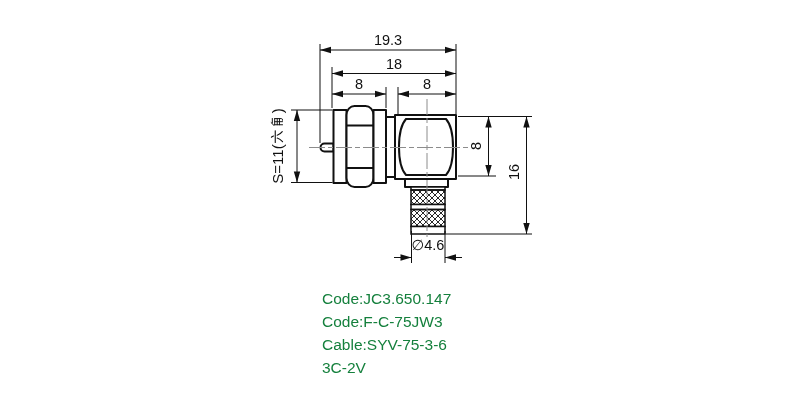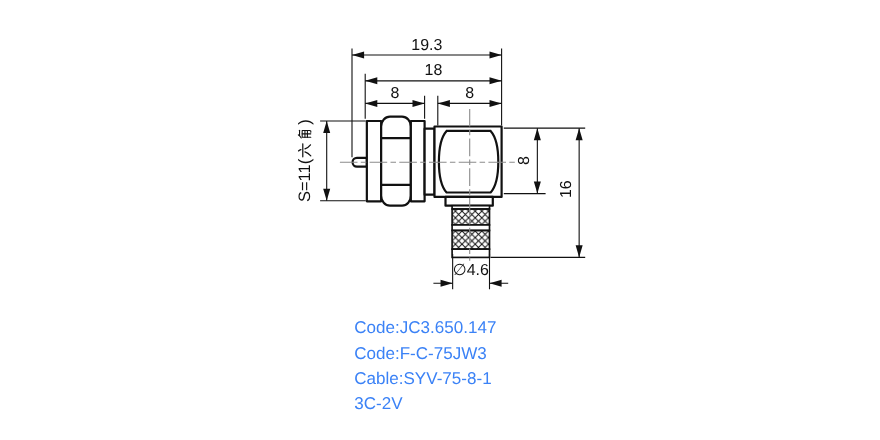--- a/index.html
+++ b/index.html
@@ -10,21 +10,21 @@
   .edge2{stroke:#111111;stroke-width:2;fill:none;}
   .thin{stroke:#111111;stroke-width:1;fill:none;}
   .arr{fill:#111111;stroke:none;}
   .cl{stroke:#8c8c8c;stroke-width:1;fill:none;stroke-dasharray:16 3 5 3;}
   .dimtext{font-size:14.5px;fill:#111111;}
   .band{fill:url(#knurl);stroke:#111111;stroke-width:1.5;}
   .ring{fill:#ffffff;stroke:#111111;stroke-width:1.5;}
   .side-label{position:absolute;left:277px;top:146px;transform:translate(-50%,-50%) rotate(-90deg);
               display:flex;align-items:center;gap:1px;font-size:15px;color:#111111;white-space:nowrap;}
   .side-label svg{display:block;}
-  .notes{position:absolute;left:322px;top:287px;width:142px;font-size:15.5px;line-height:23px;color:#3b82f6;}
+  .notes{position:absolute;left:322px;top:287px;width:142px;font-size:15.5px;line-height:23px;color:#15803d;}
   .notes .centered{text-align:left;}
 </style>
 </head>
 <body>
 
 <div class="canvas">
 
   <svg width="800" height="400" viewBox="0 0 800 400">
     <defs>
       <pattern id="knurl" width="6" height="6" patternUnits="userSpaceOnUse">
@@ -124,17 +124,17 @@
         <path d="M28,48 H72 M28,64 H72 M50,30 V86"></path>
       </g>
     </svg>
     <span>)</span>
   </div>
 
   
   <div class="notes">
     <div>Code:JC3.650.147</div>
     <div>Code:F-C-75JW3</div>
-    <div>Cable:SYV-75-8-1</div>
+    <div>Cable:SYV-75-3-6</div>
     <div class="centered">3C-2V</div>
   </div>
 
 </div>
 
 </body></html>

